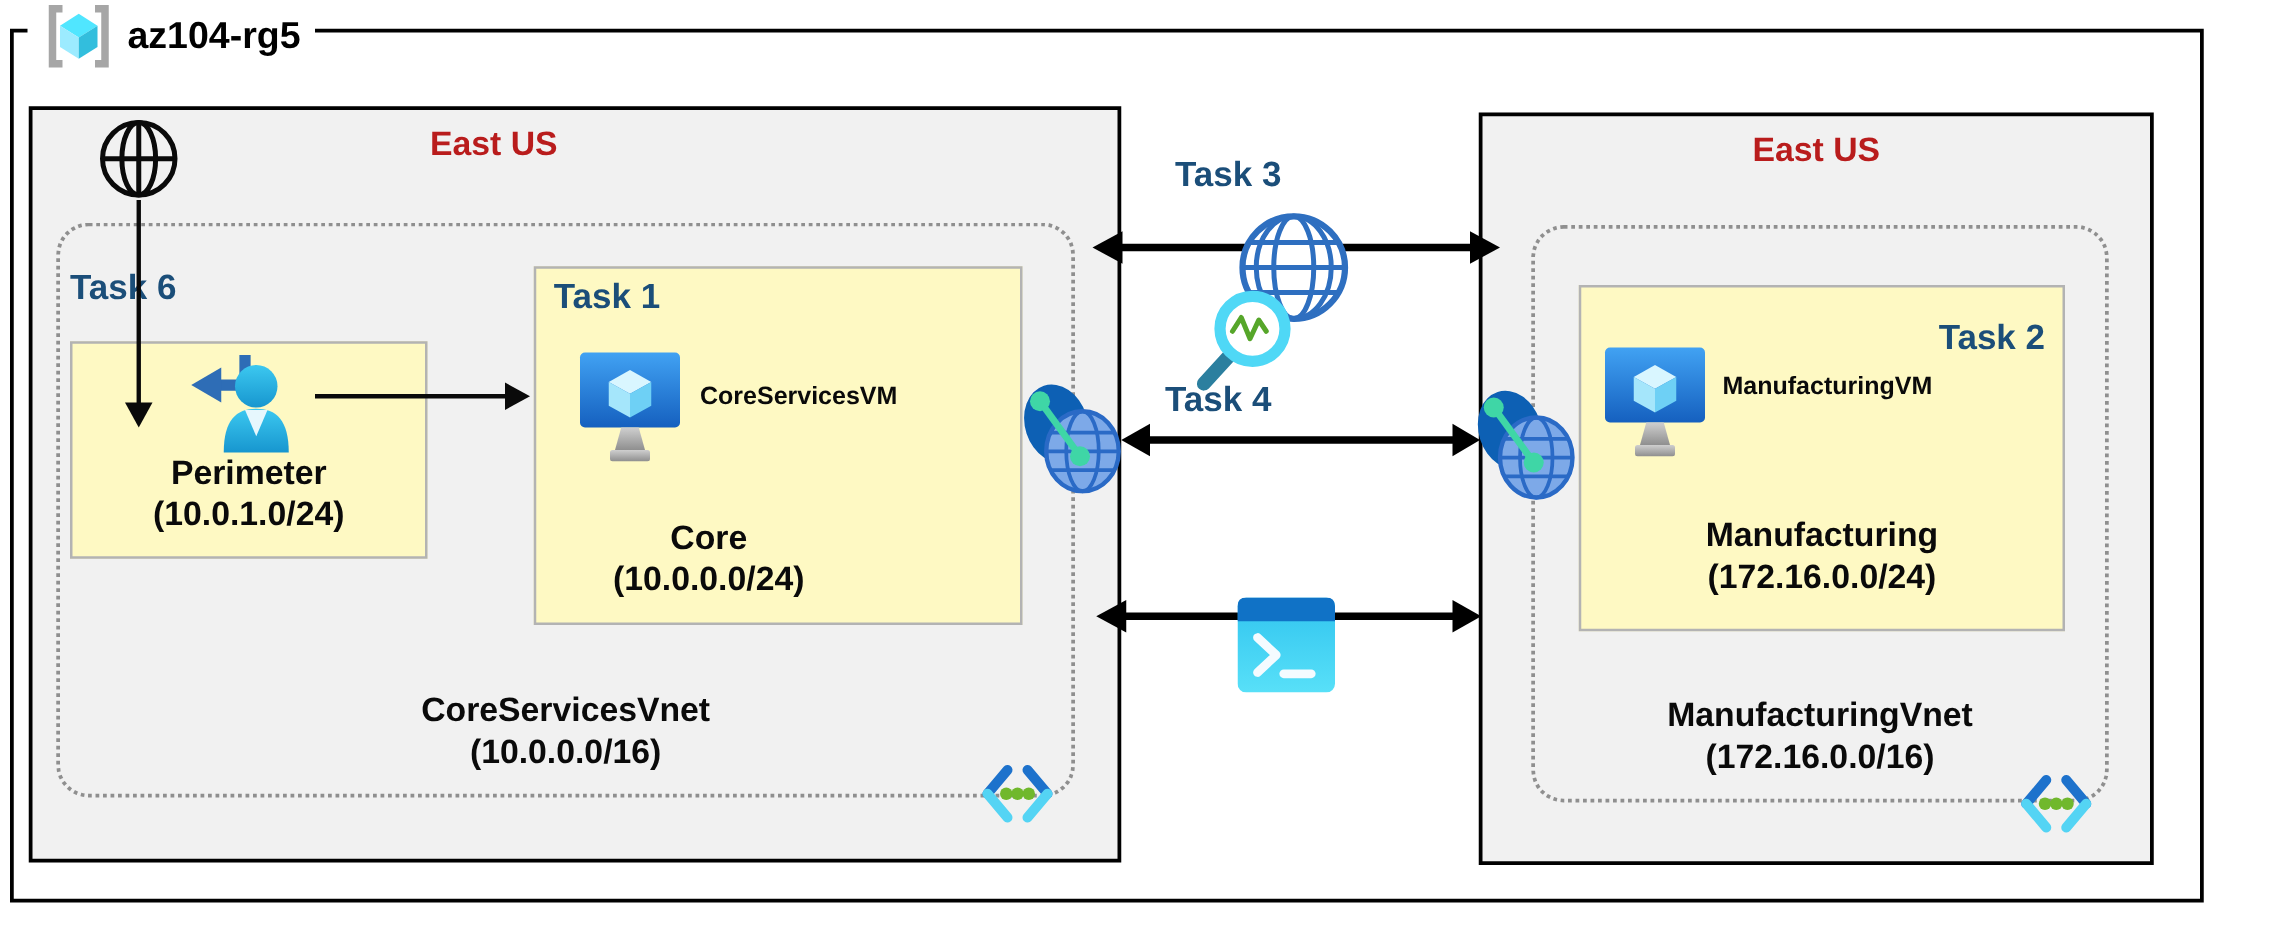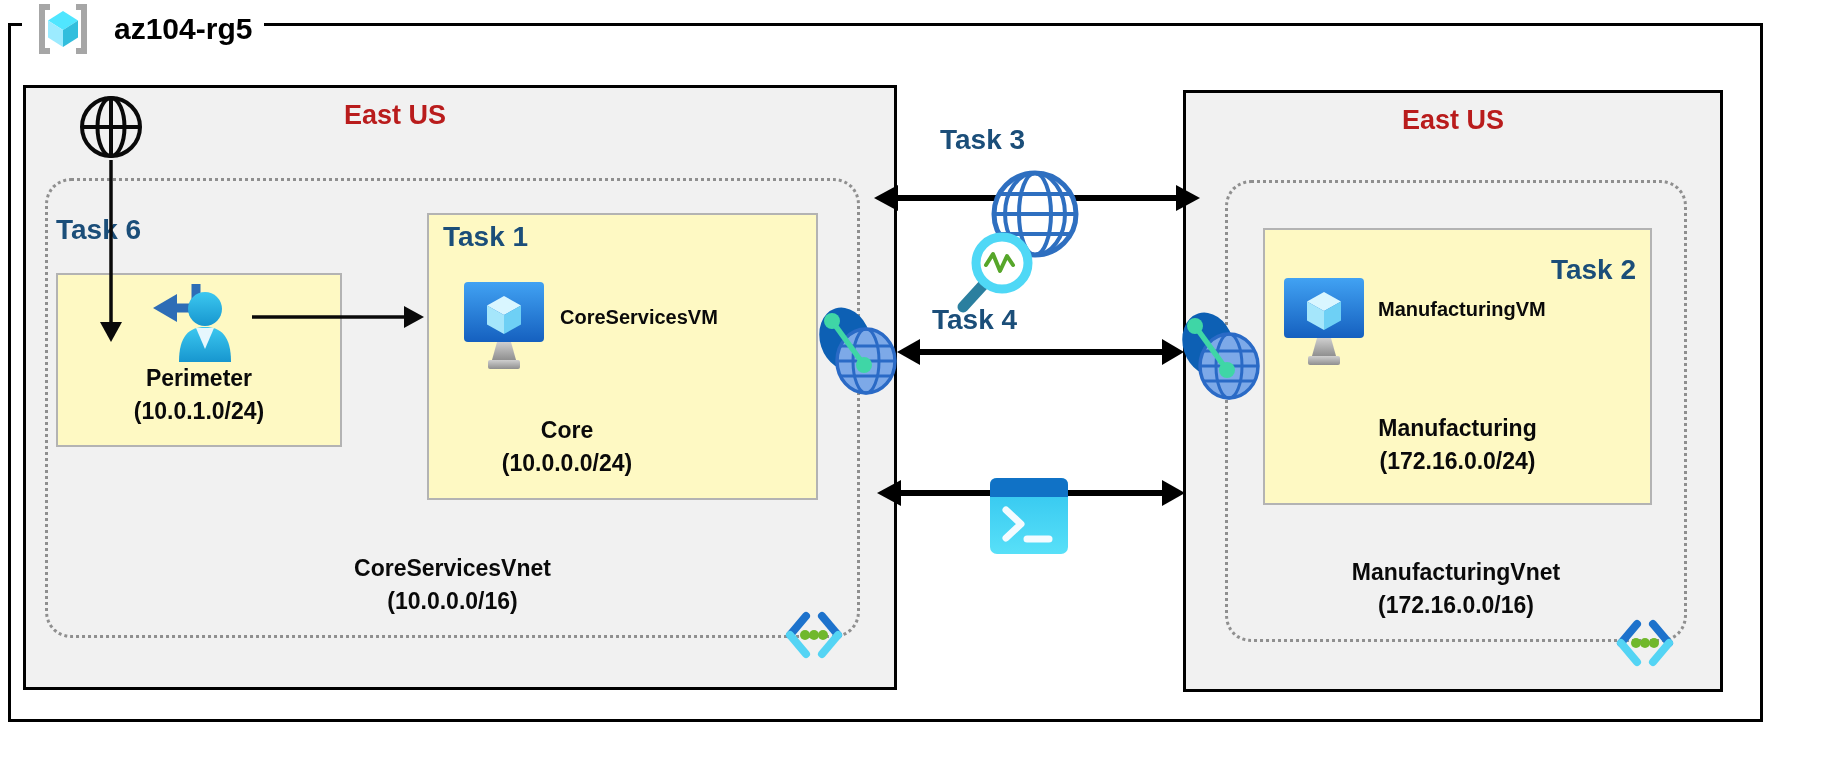--- a/index.html
+++ b/index.html
@@ -2,21 +2,21 @@
 <html><head>
 <meta charset="utf-8">
 <style>
   * { box-sizing: border-box; margin: 0; padding: 0; }
   body { font-family: "Liberation Sans", sans-serif; background: #fff; }
   #canvas { position: relative; width: 1828px; height: 759px; background: #fff; overflow: hidden; }
 
   .abs { position: absolute; }
   .outer-box { left: 8px; top: 23px; width: 1755px; height: 699px; border: 3px solid #000; z-index: 0; }
   .rg-header { left: 22px; top: 0; height: 58px; background: #fff; display: flex; align-items: center; gap: 10px; padding: 0 12px; z-index: 4; }
-  .rg-name { font-size: 30px; font-weight: 700; color: #000; margin-left: 12px; }
+  .rg-name { font-size: 30px; font-weight: 700; color: #000; }
 
   .region { background: #f1f1f1; border: 3px solid #000; z-index: 1; }
   .region-left  { left: 23px;  top: 85px; width: 874px; height: 605px; }
   .region-right { left: 1183px; top: 90px; width: 540px; height: 602px; }
   .region-title { position: absolute; top: 12px; left: 0; right: 0; text-align: center; font-size: 27px; font-weight: 700; color: #b91c1c; }
   .region-left .region-title { padding-right: 130px; }
 
   .vnet-boundary { border: 3px dotted #8f8f8f; border-radius: 26px; z-index: 2; }
   .vnet-left  { left: 45px;  top: 178px; width: 815px; height: 460px; }
   .vnet-right { left: 1225px; top: 180px; width: 462px; height: 462px; }
@@ -24,21 +24,21 @@
   .subnet { background: #fef9c3; border: 2px solid #b3b3b3; z-index: 3; }
   .subnet-perimeter { left: 56px;  top: 273px; width: 286px; height: 174px; }
   .subnet-core      { left: 427px; top: 213px; width: 391px; height: 287px; }
   .subnet-mfg       { left: 1263px; top: 228px; width: 389px; height: 277px; }
 
   .task-label { font-size: 28px; font-weight: 700; color: #1b4e79; z-index: 4; }
   .task-center { text-align: left; }
   .task-in-box-left  { position: absolute; left: 14px; top: 6px; }
   .task-in-box-right { position: absolute; right: 14px; top: 24px; }
 
-  .diagram-text { font-size: 23px; font-weight: 700; color: #0a0a0a; line-height: 33px; text-align: center; z-index: 4; }
+  .diagram-text { font-size: 27px; font-weight: 700; color: #0a0a0a; line-height: 33px; text-align: center; z-index: 4; }
   .vm-name { font-size: 20px; font-weight: 700; color: #0a0a0a; z-index: 4; white-space: nowrap; }
 
   .icon { z-index: 6; }
   svg { display: block; }
   #arrows { left: 0; top: 0; z-index: 5; pointer-events: none; }
 </style>
 </head>
 <body>
 
 <div id="canvas">

